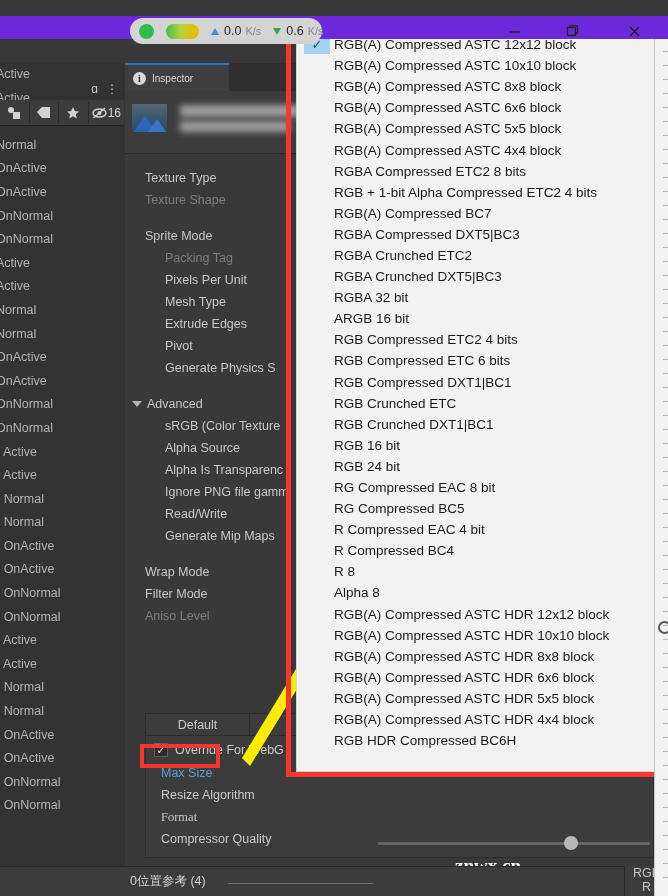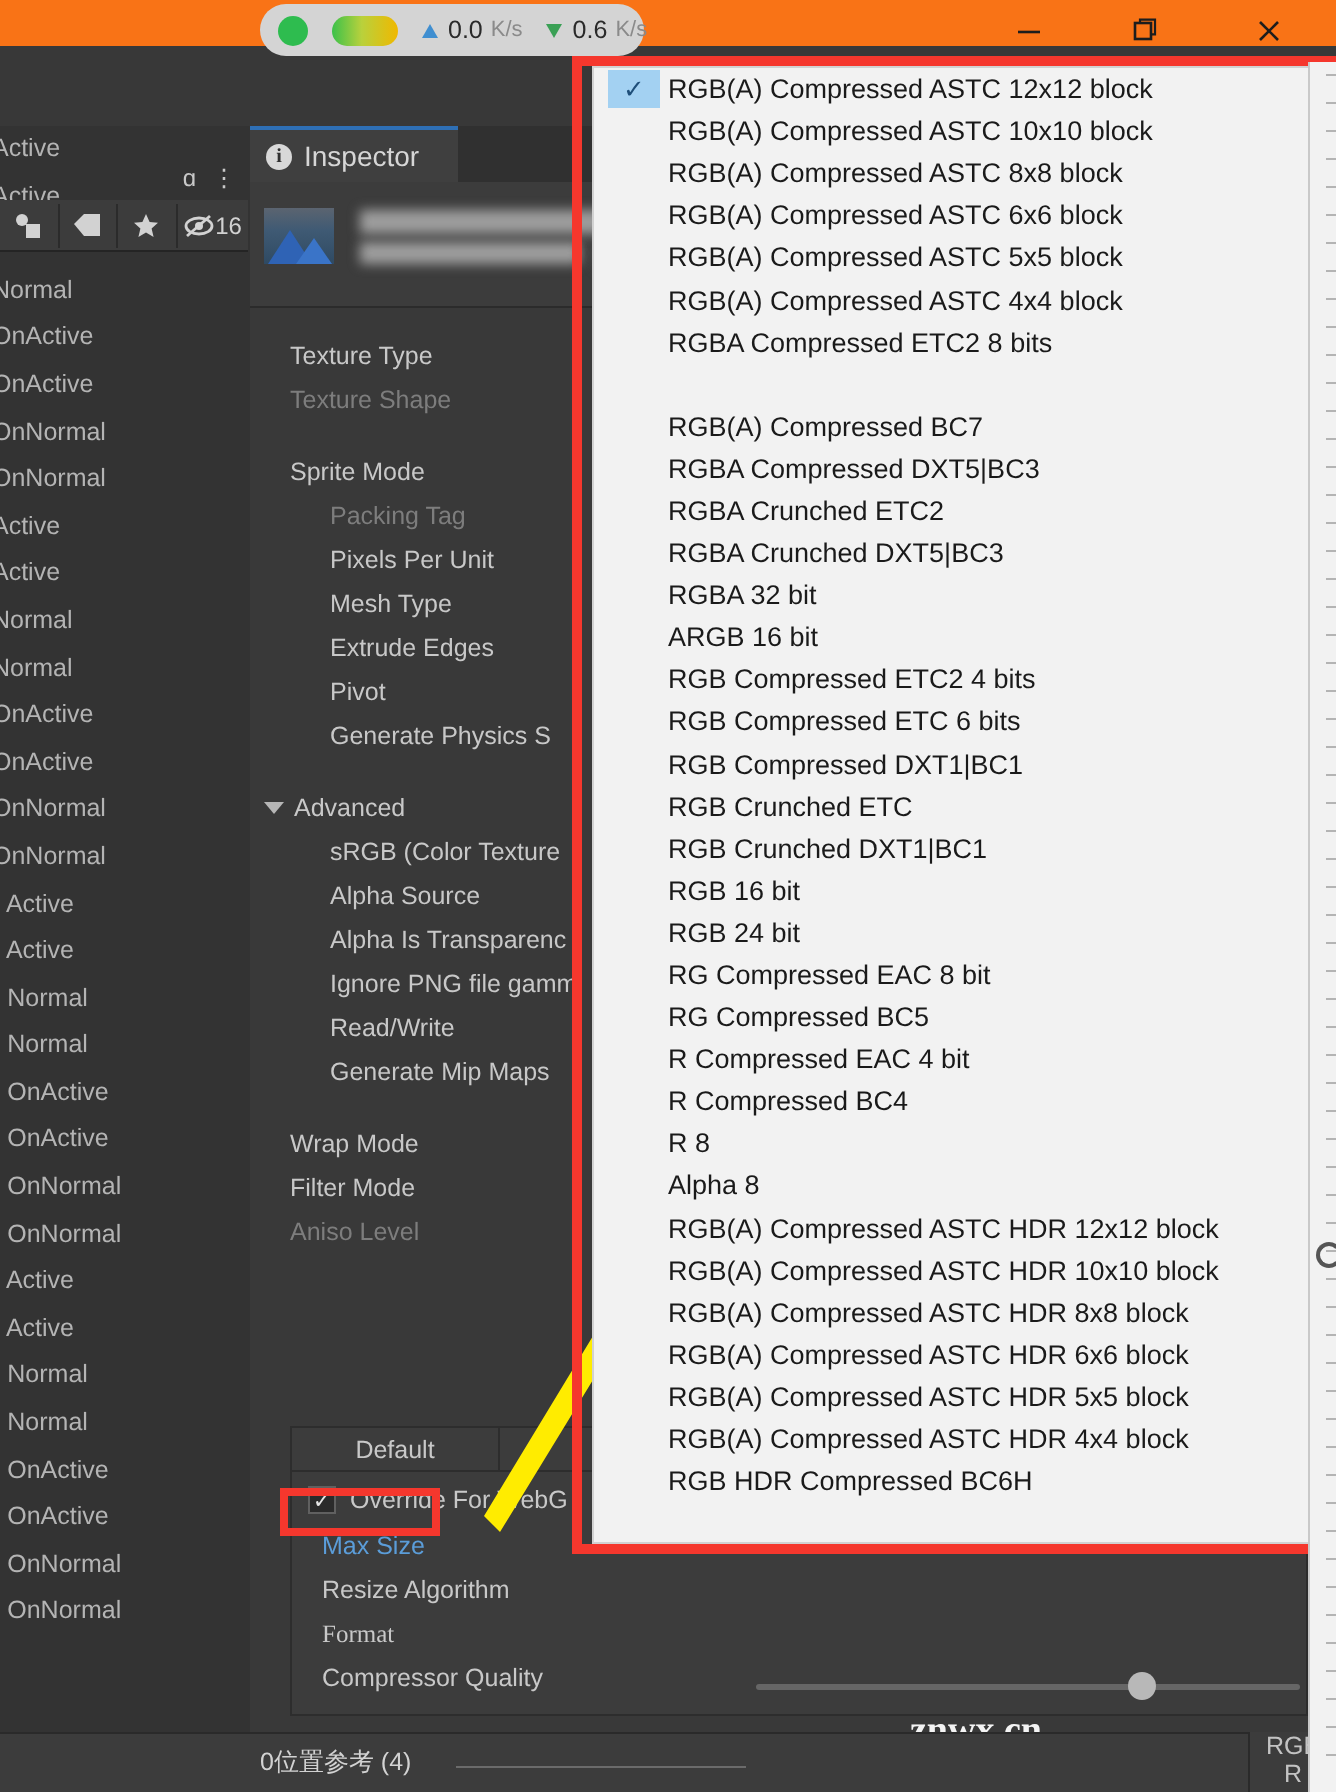--- a/index.html
+++ b/index.html
@@ -6,22 +6,22 @@
   html, body {
     width: 668px; height: 896px;
     background: #383838;
     font-family: "Liberation Sans", sans-serif;
     overflow: hidden;
   }
   #root { position: relative; width: 668px; height: 896px; }
 
   
   .titlebar {
-    position: absolute; left: 0; top: 0; width: 668px; height: 23px;
-    background: #f97316;
+    position: absolute; left: 0; top: 16px; width: 668px; height: 23px;
+    background: #6d28d9;
   }
   .netpill {
     position: absolute; left: 130px; top: 2px; width: 192px; height: 26px;
     background: #d4d4d4; border-radius: 13px;
     display: flex; align-items: center;
   }
   .dot-green {
     width: 15px; height: 15px; border-radius: 50%;
     background: #2ebc4f; margin-left: 9px; flex: 0 0 auto;
   }
@@ -109,21 +109,21 @@
     position: absolute; left: 0; top: 0; width: 104px; height: 28px;
     background: #3f3f3f; border-top: 2px solid #2e6fb5;
     display: flex; align-items: center; gap: 6px; padding-left: 8px;
   }
   .insp-tab .ico {
     width: 13px; height: 13px; border-radius: 50%; background: #d8d8d8;
     color: #303030; font-size: 10px; font-weight: bold;
     display: flex; align-items: center; justify-content: center;
     font-family: "Liberation Serif", serif;
   }
-  .insp-tab .lbl { color: #d6d6d6; font-size: 14px; }
+  .insp-tab .lbl { color: #d6d6d6; font-size: 10px; }
 
   .insp-header {
     position: absolute; left: 0; top: 28px; width: 529px; height: 63px;
     background: #3c3c3c; border-bottom: 1px solid #2b2b2b;
   }
   .thumb {
     position: absolute; left: 7px; top: 13px; width: 35px; height: 28px;
     background: linear-gradient(180deg,#5b6470 0%, #3f5a74 40%, #2f4a63 100%);
     overflow: hidden;
   }
@@ -482,20 +482,21 @@
       <div class="mitem">
         <span class="mcheck"></span>
         <span>RGB(A) Compressed ASTC 4x4 block</span>
       </div>
       <div class="mitem">
         <span class="mcheck"></span>
         <span>RGBA Compressed ETC2 8 bits</span>
       </div>
       <div class="mitem">
         <span class="mcheck"></span>
+        <span>RGB + 1-bit Alpha Compressed ETC2 4 bits</span>
       </div>
       <div class="mitem">
         <span class="mcheck"></span>
         <span>RGB(A) Compressed BC7</span>
       </div>
       <div class="mitem">
         <span class="mcheck"></span>
         <span>RGBA Compressed DXT5|BC3</span>
       </div>
       <div class="mitem">

